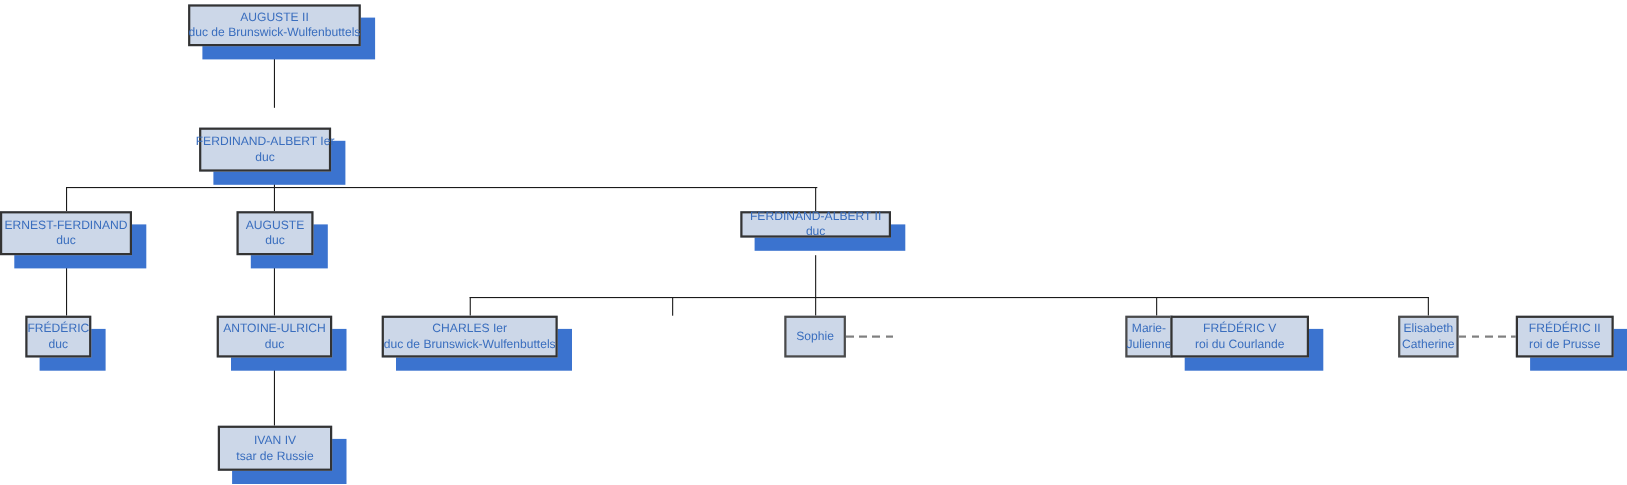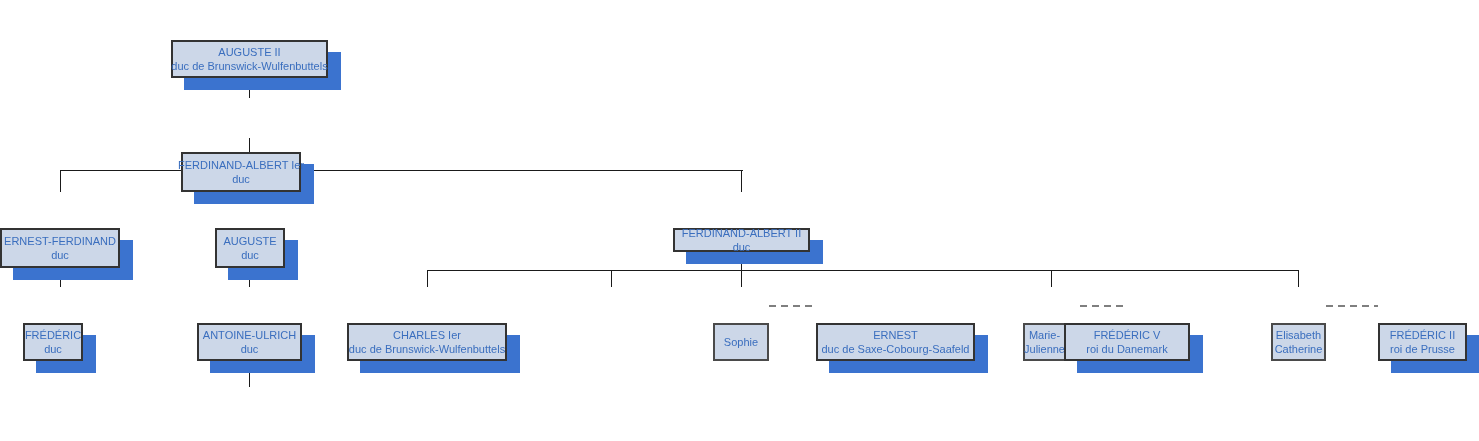--- a/index.html
+++ b/index.html
@@ -21,21 +21,21 @@
   .node{
     position:absolute;
     box-sizing:border-box;
     background:var(--node-fill);
     border:2px solid var(--node-border);
     box-shadow:13px 12px 0 var(--node-shadow);
     display:flex;flex-direction:column;
     justify-content:center;align-items:center;
     text-align:center;
     color:var(--node-text);
-    font-size:11px;line-height:14px;margin-top:36px;
+    font-size:11px;line-height:14px;
   }
   .node.nosh{box-shadow:none;border:2px solid #4a4a4a;}
   .line{white-space:nowrap;}
   .conn{position:absolute;background:var(--connector);}
   .conn.h{height:1px;}
   .conn.v{width:1px;}
   .dash{
     position:absolute;height:2px;
     background:repeating-linear-gradient(90deg,
       var(--marriage-connector) 0 7px, transparent 7px 12px);
@@ -108,39 +108,39 @@
   <div class="node" style="left:347px;top:287px;width:160px;height:38px">
     <div class="line">CHARLES Ier</div>
     <div class="line">duc de Brunswick-Wulfenbuttels</div>
   </div>
 
 
   <div class="node nosh" style="left:713px;top:287px;width:56px;height:38px">
     <div class="line">Sophie</div>
   </div>
 
-  <div class="node" style="left:816px;top:287px;width:159px;height:38px">
-    <div class="line">ERNEST</div>
-    <div class="line">duc de Saxe-Cobourg-Saafeld</div>
-  </div>
 
   <div class="node nosh" style="left:1023px;top:287px;width:43px;height:38px">
     <div class="line">Marie-</div>
     <div class="line">Julienne</div>
   </div>
 
   <div class="node" style="left:1064px;top:287px;width:126px;height:38px">
     <div class="line">FRÉDÉRIC V</div>
-    <div class="line">roi du Danemark</div>
+    <div class="line">roi du Courlande</div>
   </div>
 
   <div class="node nosh" style="left:1271px;top:287px;width:55px;height:38px">
     <div class="line">Elisabeth</div>
     <div class="line">Catherine</div>
   </div>
 
   <div class="node" style="left:1378px;top:287px;width:89px;height:38px">
     <div class="line">FRÉDÉRIC II</div>
     <div class="line">roi de Prusse</div>
   </div>
 
+  <div class="node" style="left:198px;top:387px;width:104px;height:41px">
+    <div class="line">IVAN IV</div>
+    <div class="line">tsar de Russie</div>
+  </div>
 
 </div>
 
 </body></html>

